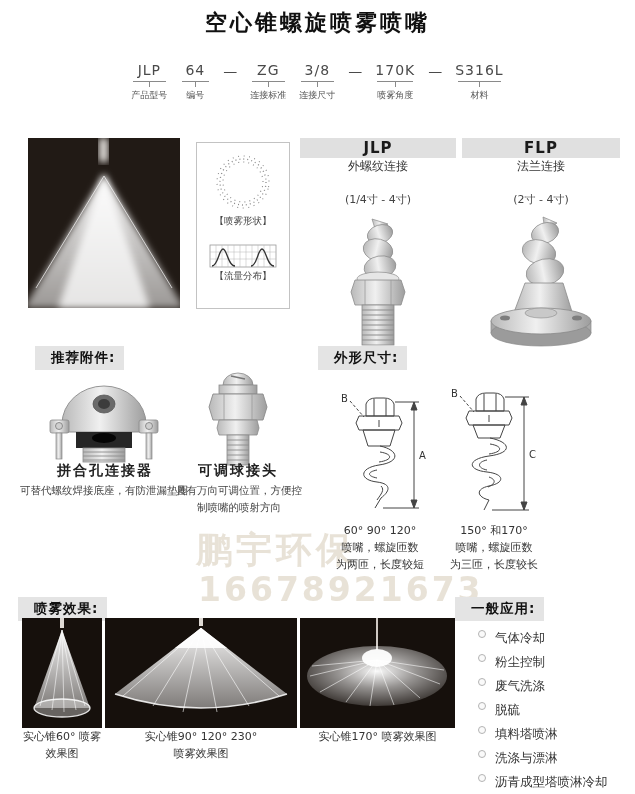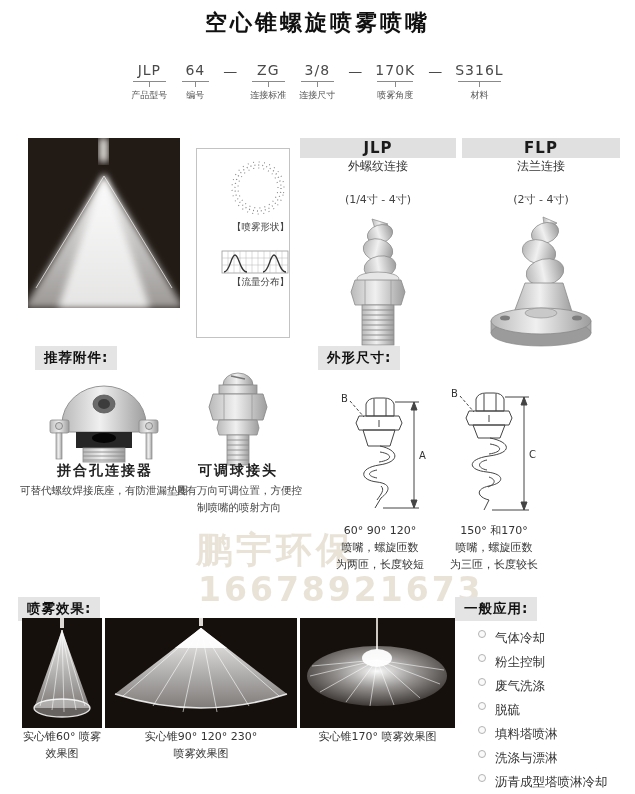--- a/index.html
+++ b/index.html
@@ -15,33 +15,33 @@
                display:flex; justify-content:center; align-items:flex-start; gap:13px; }
   .model-seg { display:flex; flex-direction:column; align-items:center; min-width:30px; }
   .model-code { font-size:14px; color:#4a4a4a; letter-spacing:1px; }
   .model-tick { width:90%; height:5px; border-top:1px solid #8a8a8a; position:relative; margin-top:3px; }
   .model-tick::before { content:""; position:absolute; left:50%; top:0; width:1px; height:5px; background:#8a8a8a; }
   .model-label { font-size:9px; color:#555; margin-top:3px; white-space:nowrap; }
   .model-sep { font-size:14px; color:#4a4a4a; padding-top:1px; }
 
   
   .photo-main { position:absolute; left:28px; top:138px; width:152px; height:170px; background:#211a15; }
-  .mid-panel { position:absolute; left:196px; top:148px; width:94px; height:190px;
-               background:#fff; border:1px solid #c3c3c3; display:flex; flex-direction:column; align-items:flex-end; }
+  .mid-panel { position:absolute; left:196px; top:142px; width:94px; height:167px;
+               background:#fff; border:1px solid #c3c3c3; display:flex; flex-direction:column; align-items:center; }
   .panel-caption { font-size:9.5px; color:#444; margin-top:2px; }
 
   .series-col { position:absolute; top:138px; display:flex; flex-direction:column; align-items:center; }
   .col-jlp { left:300px; width:156px; }
   .col-flp { left:462px; width:158px; }
   .series-bar { width:100%; height:20px; background:#e0e0e0; text-align:center;
                 font-size:15px; font-weight:bold; color:#1a1a1a; line-height:20px; letter-spacing:1px; }
   .series-conn { font-size:12px; color:#333; margin-top:0; }
   .series-range { font-size:11px; color:#444; margin-top:17px; }
 
-  .sec-head { position:absolute; background:#e4e4e4; padding:3px 9px 3px 9px;
+  .sec-head { position:absolute; background:#e4e4e4; padding:3px 9px 3px 16px;
               font-size:13.5px; font-weight:bold; color:#111; letter-spacing:1px; white-space:nowrap; }
 
   .acc-name { position:absolute; font-size:14px; font-weight:bold; color:#222; text-align:center; letter-spacing:2px; }
   .acc-desc { position:absolute; font-size:10.5px; color:#444; text-align:center; line-height:1.6; }
 
   .dim-note { position:absolute; font-size:11px; color:#333; text-align:center; line-height:1.55; }
   .preline { white-space:pre-line; }
 
   .app-list { position:absolute; left:478px; top:630px; display:flex; flex-direction:column; gap:7px; }
   .app-item { display:flex; align-items:flex-start; gap:9px; }

